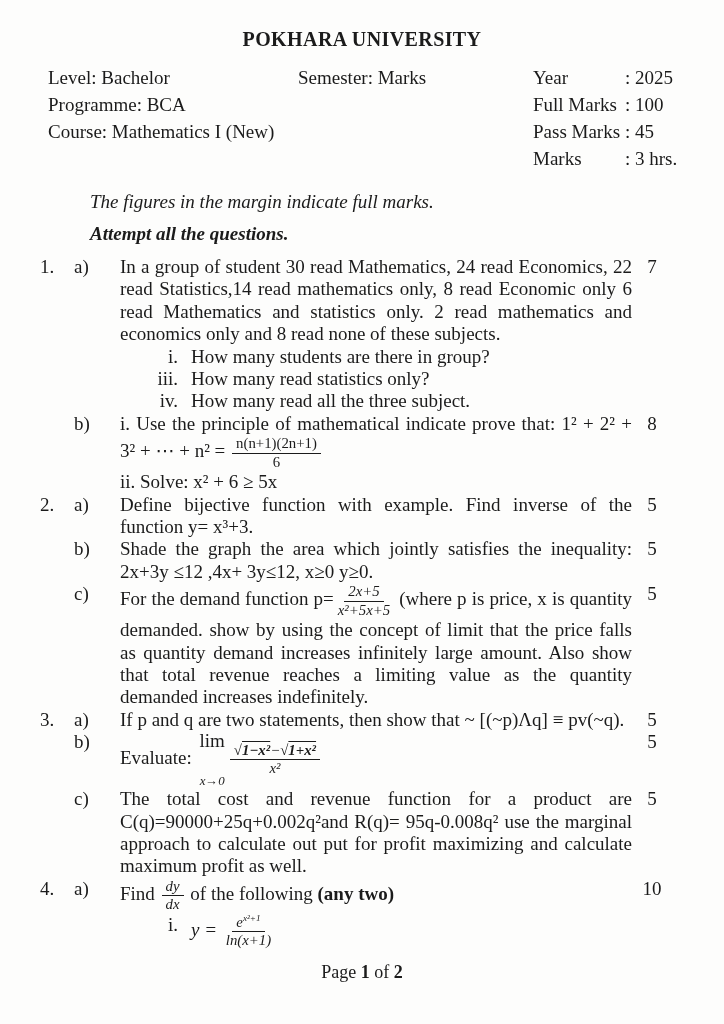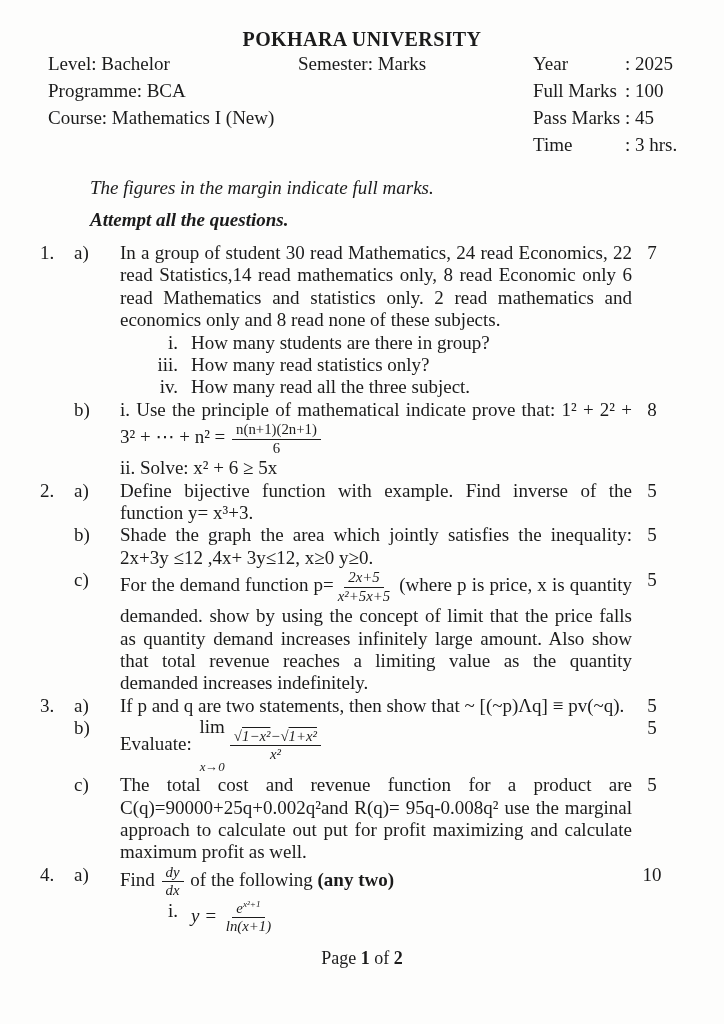--- a/index.html
+++ b/index.html
@@ -4,21 +4,21 @@
 <style>
   html,body{margin:0;padding:0;}
   body{
     width:724px;height:1024px;overflow:hidden;
     background:#fdfdfc;color:#1b1b1b;
     font-family:"Liberation Serif","DejaVu Serif",serif;
   }
   .page{padding:28px 0 0 40px;width:684px;}
   .title{
     width:644px;text-align:center;font-weight:bold;font-size:20px;
-    letter-spacing:.4px;
+    letter-spacing:.4px;margin-bottom:14px;
   }
   
   .header-grid{
     display:grid;grid-template-columns:250px 235px auto;
     font-size:19px;line-height:1.42;margin-left:8px;
   }
   .hleft div{white-space:nowrap;}
   .hmid{white-space:nowrap;}
   .info-grid{display:grid;grid-template-columns:92px auto;line-height:1.42;}
   .info-grid span{white-space:nowrap;}
@@ -38,21 +38,21 @@
   
   .frac{
     display:inline-flex;flex-direction:column;align-items:center;
     vertical-align:middle;font-size:.78em;line-height:1.18;margin:0 2px;
   }
   .frac .fnum{padding:0 4px;border-bottom:1.4px solid #1b1b1b;white-space:nowrap;}
   .frac .fden{padding:0 2px;white-space:nowrap;}
   .ital{font-style:italic;}
   .lim{display:inline-flex;flex-direction:column;align-items:center;vertical-align:middle;line-height:1;margin:0 3px;gap:24px;}
   .lim .lsub{font-size:.68em;font-style:italic;margin-top:1px;}
-  .ovl{text-decoration:overline;}
+  .ovl{text-decoration:overline;font-weight:bold;}
   sup{font-size:.62em;line-height:0;}
   .footer{width:644px;text-align:center;font-size:18px;margin-top:12px;}
 </style>
 </head>
 <body>
 
 <div class="page">
 
   <div class="title">POKHARA UNIVERSITY</div>
 
@@ -63,21 +63,21 @@
       <div>Course: Mathematics I (New)</div>
     </div>
     <div class="hmid">Semester: Marks</div>
     <div class="info-grid">
       <span>Year</span>
         <span>: 2025</span>
       <span>Full Marks</span>
         <span>: 100</span>
       <span>Pass Marks</span>
         <span>: 45</span>
-      <span>Time</span>
+      <span>Marks</span>
         <span>: 3 hrs.</span>
     </div>
   </div>
 
   <div class="instructions">
     <p>The figures in the margin indicate full marks.</p>
     <p class="bold">Attempt all the questions.</p>
   </div>
 
   <div class="questions">

